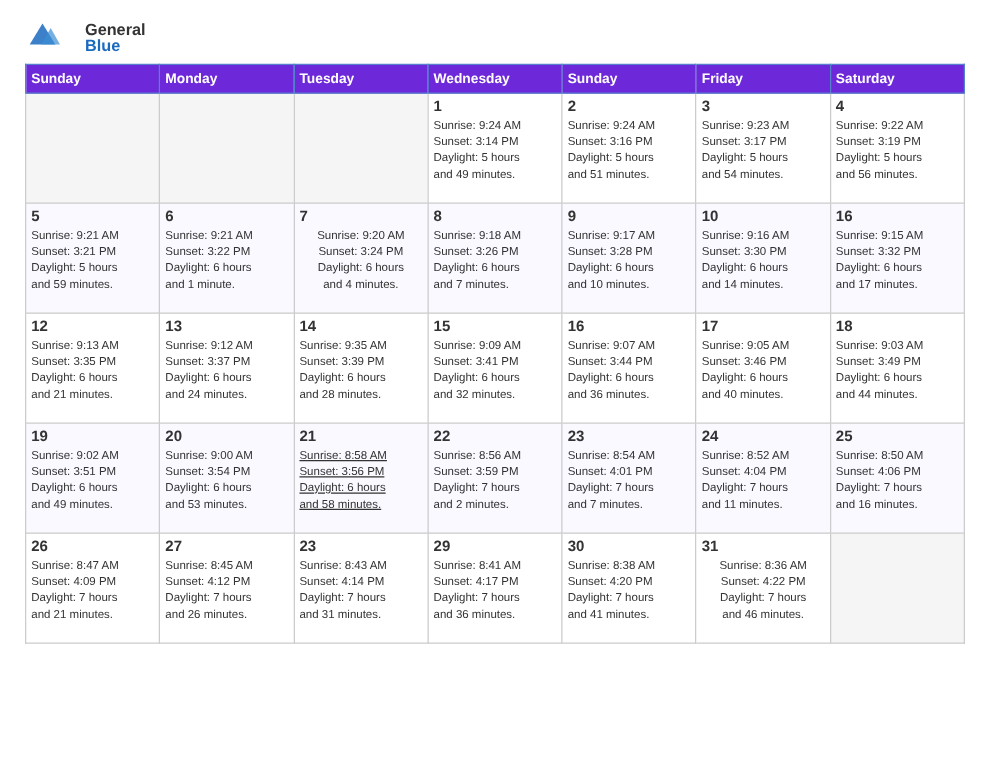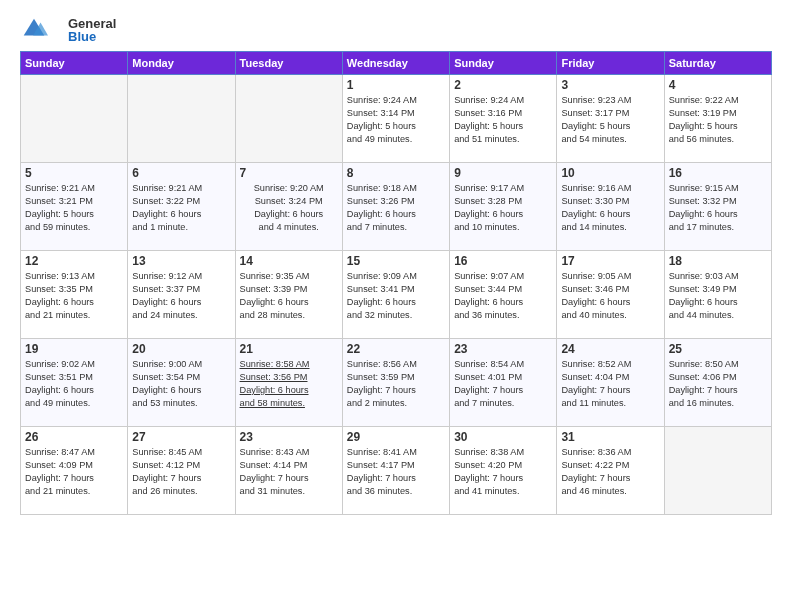--- a/index.html
+++ b/index.html
@@ -352,21 +352,21 @@
           </td>
           <td>
             <div class="day-num">30</div>
             <div class="day-info" style="white-space: pre-line;">Sunrise: 8:38 AM
 Sunset: 4:20 PM
 Daylight: 7 hours
 and 41 minutes.</div>
           </td>
           <td>
             <div class="day-num">31</div>
-            <div class="day-info" style="white-space: pre-line;">Sunrise: 8:36 AM
+            <div class="day-info" style="white-space: pre-line; text-align: center;">Sunrise: 8:36 AM
 Sunset: 4:22 PM
 Daylight: 7 hours
 and 46 minutes.</div>
           </td>
           <td class="empty"></td>
         </tr>
       </tbody>
   </table>
 </div>
 

